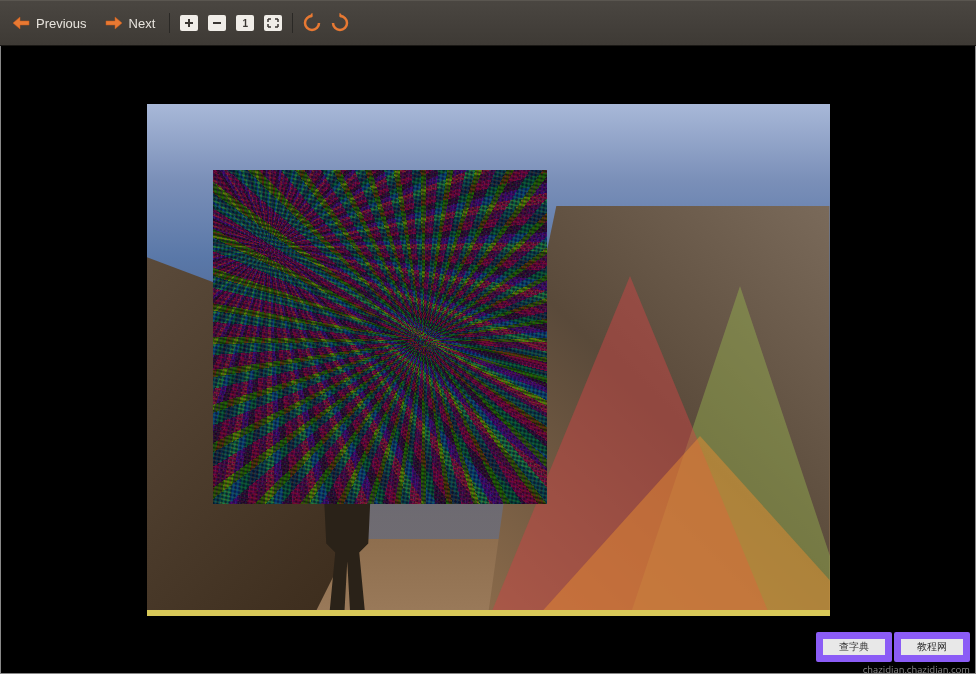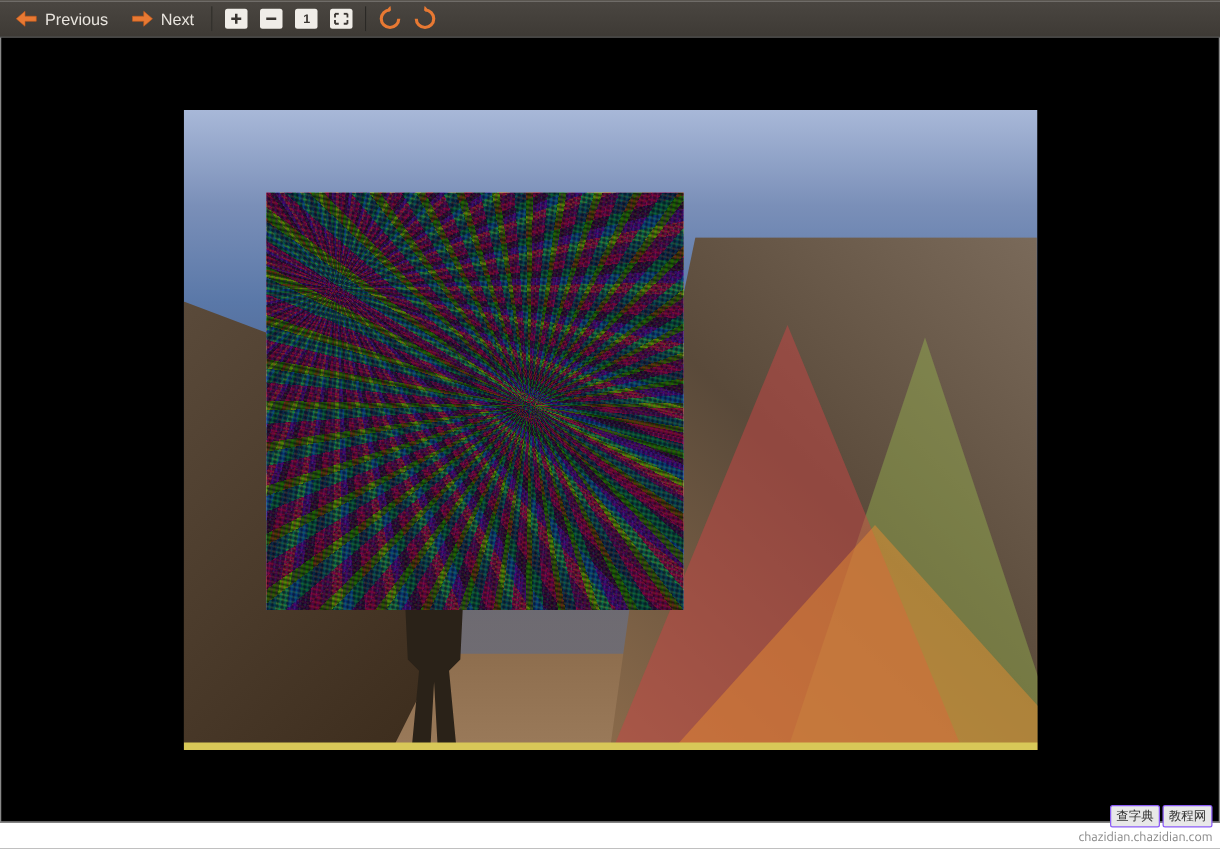--- a/index.html
+++ b/index.html
@@ -12,21 +12,21 @@
       width: 976px;
       height: 679px;
       background: #ffffff;
       font-family: Ubuntu, Arial, sans-serif;
       overflow: hidden;
       position: relative;
     }
     
     .toolbar {
       width: 100%;
-      height: 30px;
+      height: 46px;
       background: linear-gradient(to bottom, #4a4641 0%, #3e3a35 100%);
       display: flex;
       align-items: center;
       padding: 0 4px;
       border-top: 1px solid #5a5650;
       border-bottom: 1px solid #1a1815;
     }
     
     .toolbar-group {
       display: flex;
@@ -239,25 +239,25 @@
       align-items: flex-end;
       gap: 2px;
     }
     
     .watermark-badges {
       display: flex;
       gap: 2px;
     }
     
     .watermark-badge {
-      padding: 1px 4px;
+      padding: 1px 16px;
       font-size: 10px;
       color: #333;
       background: #e8e8e8;
-      border: 1px solid #8b5cf6;
+      border: 7px solid #8b5cf6;
       border-radius: 2px;
     }
     
     .watermark-url {
       font-size: 10px;
       color: #888;
     }
   </style>
 </head>
 <body>

